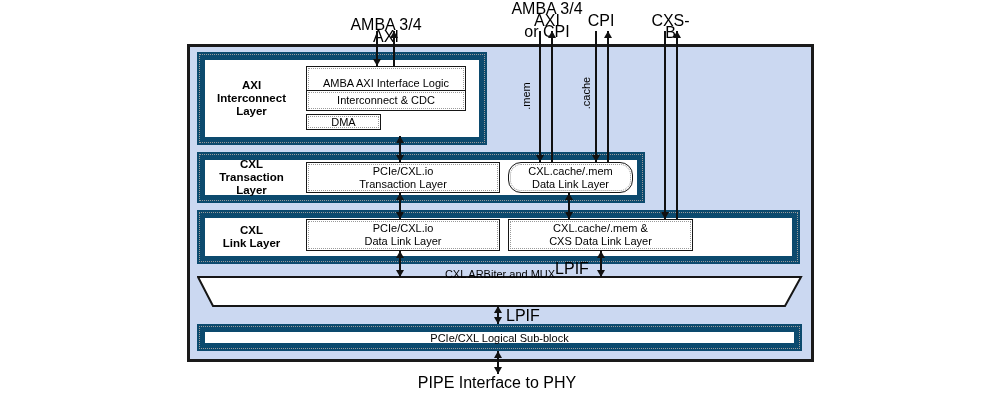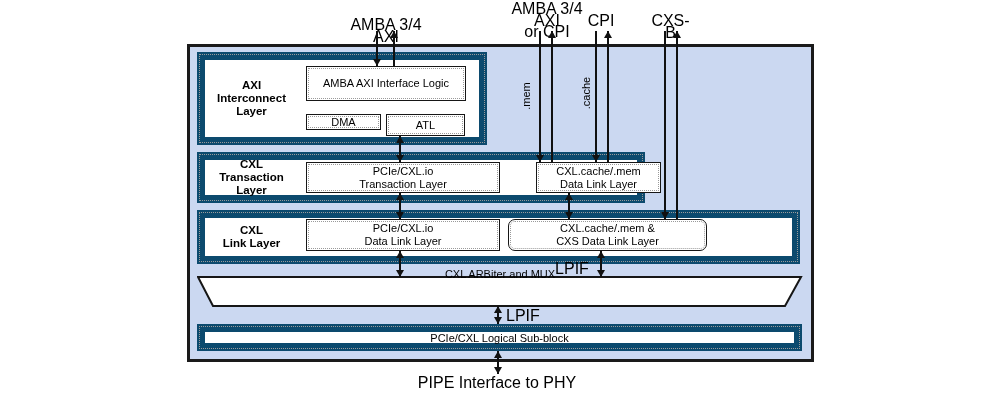--- a/index.html
+++ b/index.html
@@ -68,38 +68,38 @@
 
 <div id="stage">
 
   <div class="panel"></div>
 
   <div class="container" style="left:197px; top:52px; width:290px; height:93px;"></div>
   <div class="layer-label" style="left:199px; top:72px; width:105px; height:52px;">AXI
 Interconnect
 Layer</div>
   <div class="block" style="left:306px; top:66px; width:160px; height:35px;">AMBA AXI Interface Logic</div>
+  <div class="block" style="left:306px; top:90px; width:160px; height:21px;">Interconnect &amp; CDC</div>
   <div class="block" style="left:306px; top:114px; width:75px; height:16px;">DMA</div>
-  <div class="block" style="left:386px; top:114px; width:79px; height:22px;">ATL</div>
 
   <div class="container" style="left:197px; top:152px; width:448px; height:51px;"></div>
   <div class="layer-label" style="left:199px; top:158px; width:105px; height:39px;">CXL
 Transaction
 Layer</div>
   <div class="block" style="left:306px; top:162px; width:194px; height:31px;">PCIe/CXL.io
 Transaction Layer</div>
-  <div class="block" style="left:536px; top:162px; width:125px; height:31px;">CXL.cache/.mem
+  <div class="block" style="left:508px; top:162px; width:125px; height:31px;border-radius:13px;">CXL.cache/.mem
 Data Link Layer</div>
 
   <div class="container" style="left:197px; top:210px; width:603px; height:54px;"></div>
   <div class="layer-label" style="left:199px; top:224px; width:105px; height:26px;">CXL
 Link Layer</div>
   <div class="block" style="left:306px; top:219px; width:194px; height:32px;">PCIe/CXL.io
 Data Link Layer</div>
-  <div class="block" style="left:508px; top:219px; width:199px; height:32px;border-radius:7px;">CXL.cache/.mem &amp;
+  <div class="block" style="left:508px; top:219px; width:185px; height:32px;">CXL.cache/.mem &amp;
 CXS Data Link Layer</div>
 
 
   <div class="trap-wrap">
     <svg width="606" height="32" viewBox="0 0 606 32">
       <polygon points="1,1 604,1 588,30 16,30" fill="#ffffff" stroke="#161616" stroke-width="2"></polygon>
     </svg>
   </div>
   <div class="trap-label">CXL ARBiter and MUX</div>
 

